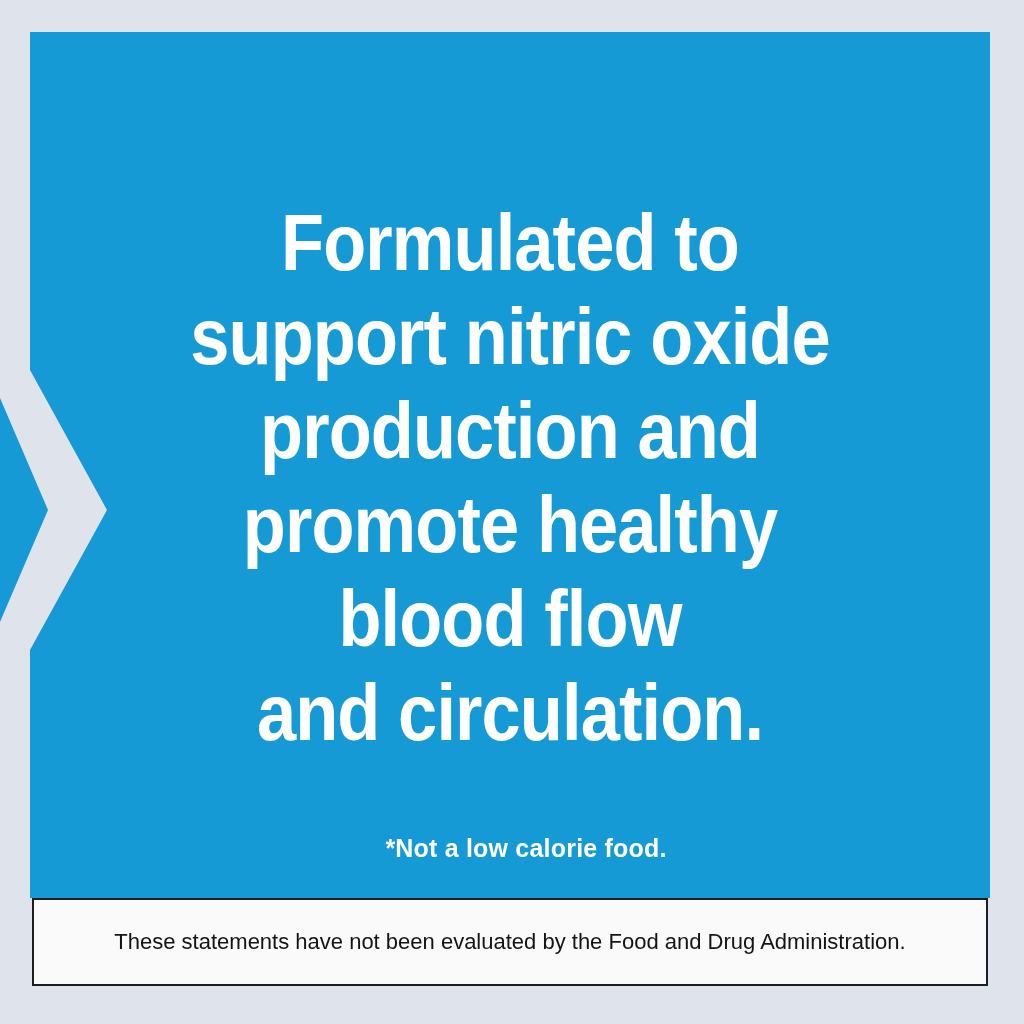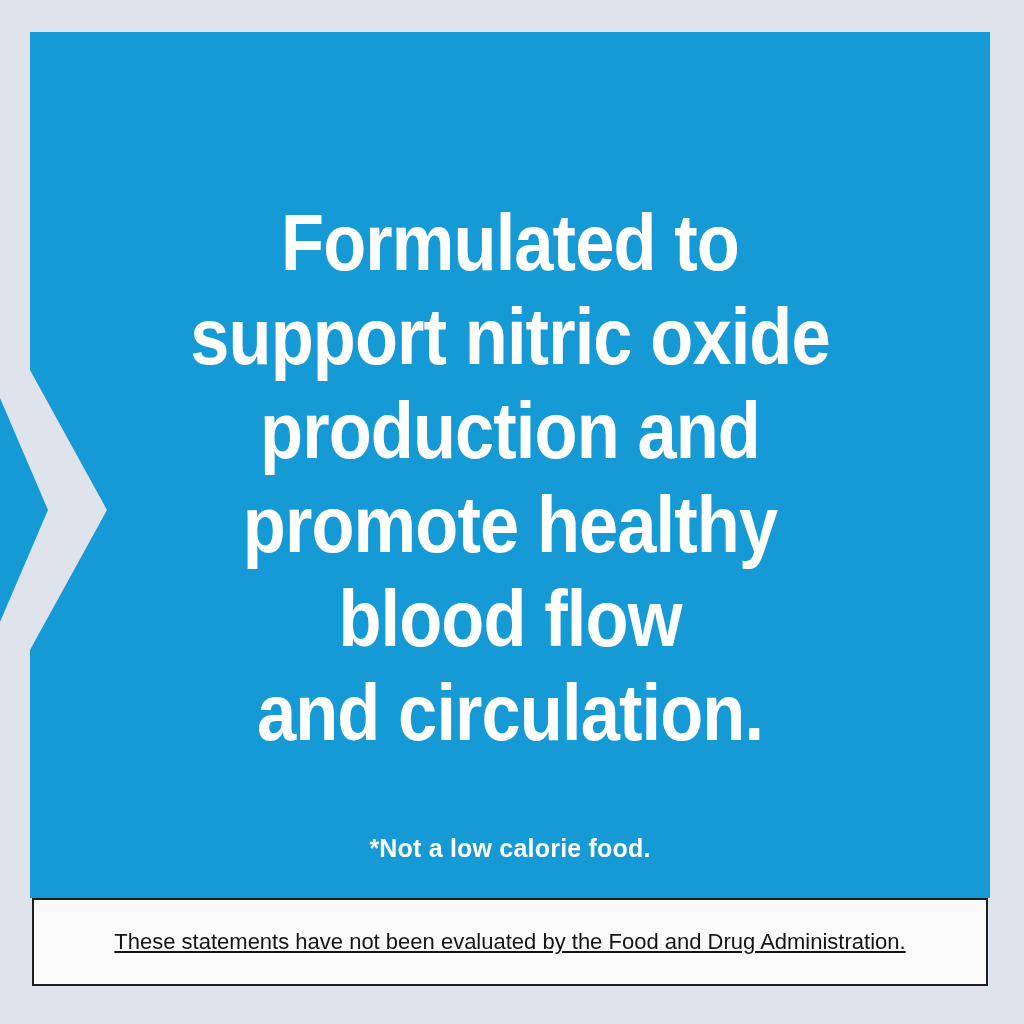--- a/index.html
+++ b/index.html
@@ -78,20 +78,21 @@
     position: absolute;
     left: 30px;
     top: 833px;
     width: 960px;
     text-align: center;
     color: #ffffff;
     font-weight: bold;
     font-size: 25px;
     line-height: 30px;
     letter-spacing: 0.2px;
+    padding-left: 16px;
   }
 
   
   .disclaimer-box {
     position: absolute;
     left: 32px;
     top: 898px;
     width: 956px;
     height: 88px;
     background: #fafafa;
@@ -102,21 +103,20 @@
     align-items: center;
     justify-content: center;
   }
   .disclaimer-line {
     display: block;
     color: #141418;
     font-size: 22px;
     line-height: 34px;
     text-align: left;
     white-space: nowrap;
-    text-decoration: underline;
   }
 </style>
 </head>
 <body>
 
 <div id="banner">
 
   <div class="blue-panel"></div>
 
   <div class="inner-chevron"></div>

